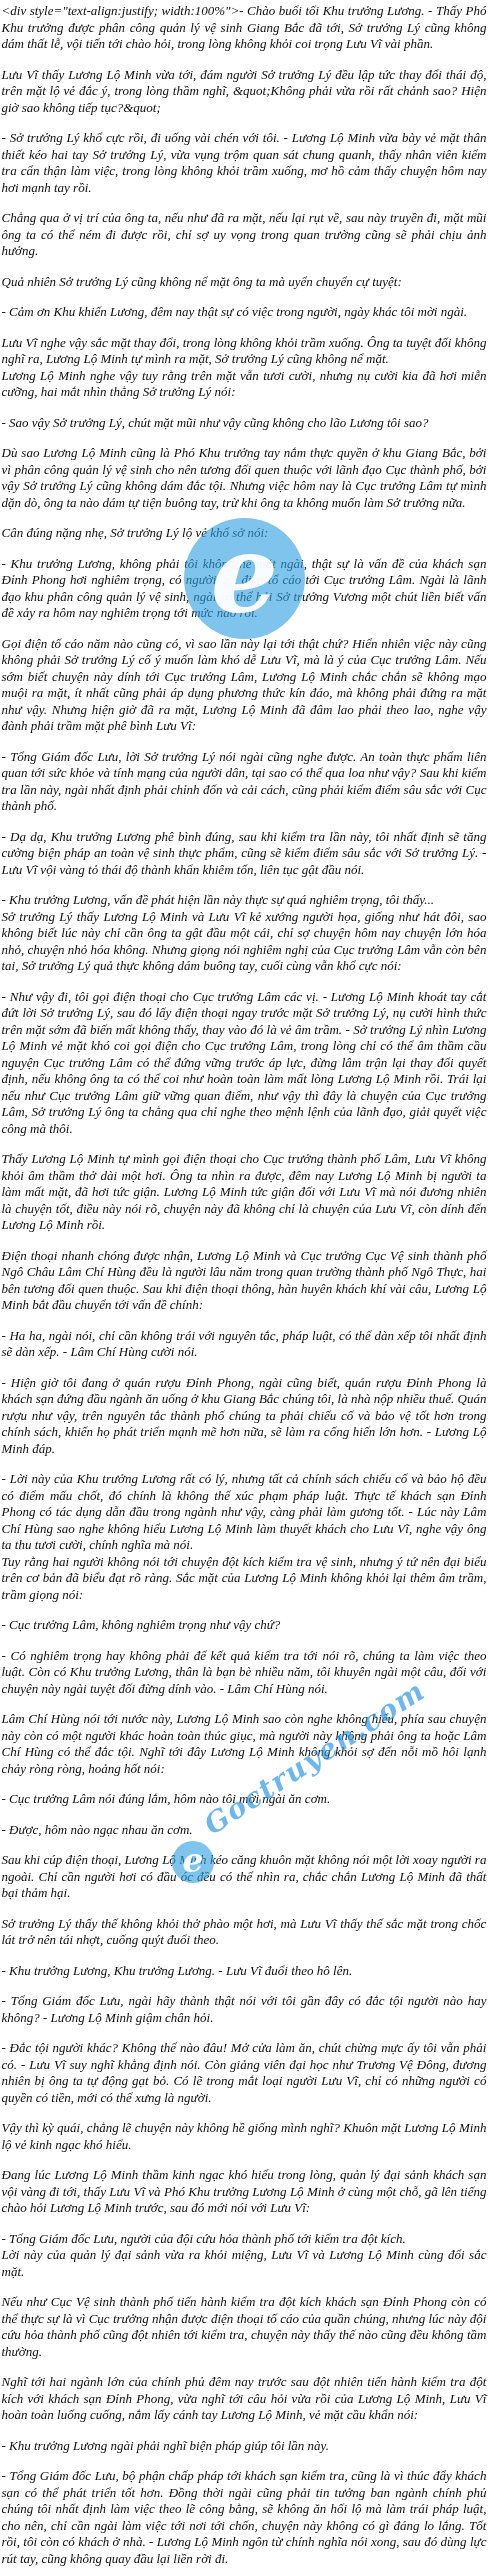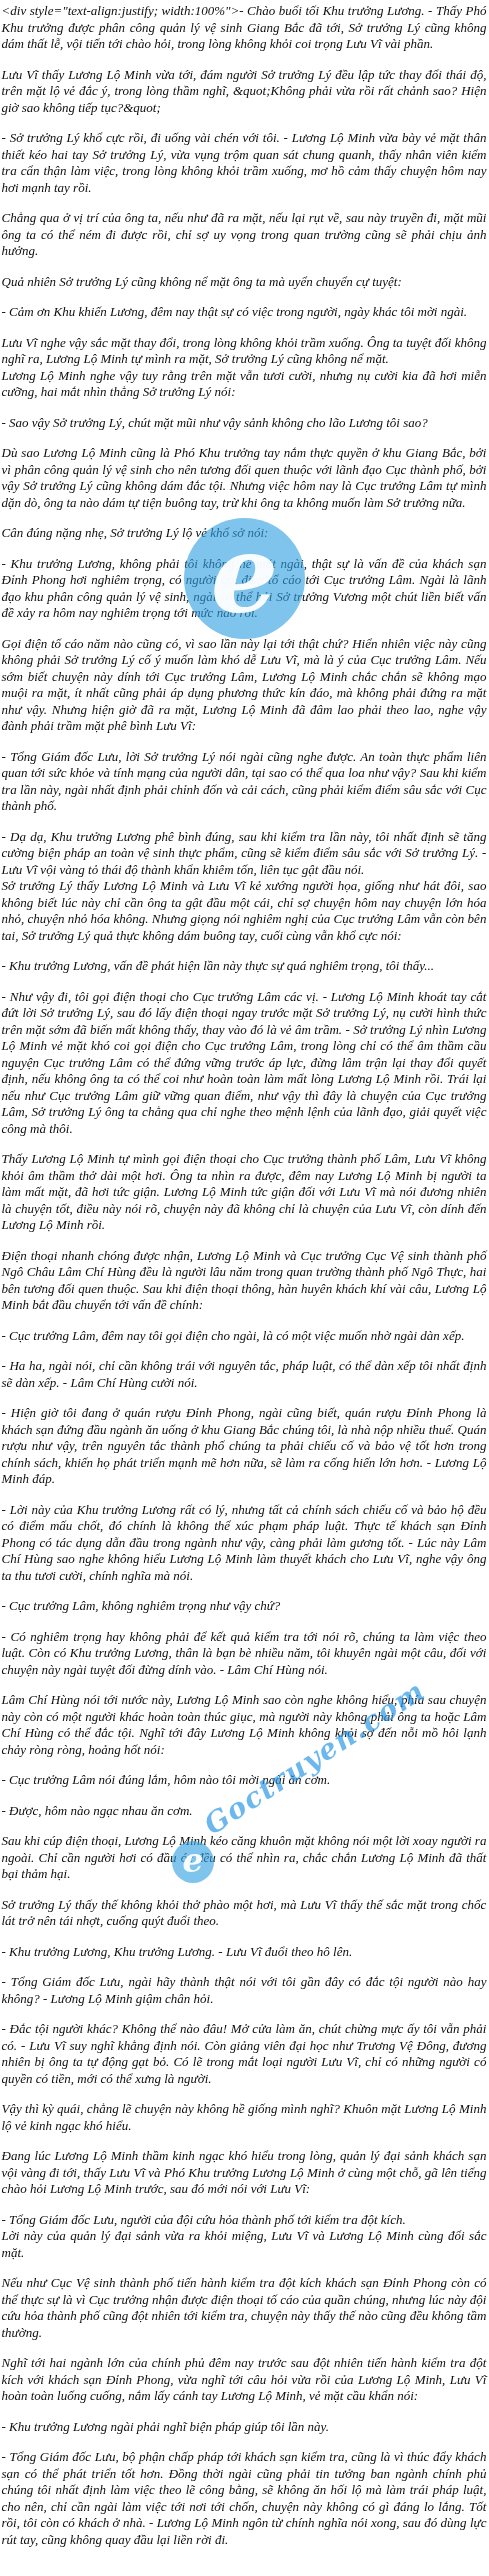--- a/index.html
+++ b/index.html
@@ -59,36 +59,36 @@
 
 <div class="story">
     <p class="para first">&lt;div style="text-align:justify; width:100%"&gt;- Chào buổi tối Khu trưởng Lương. - Thấy Phó Khu trưởng được phân công quản lý vệ sinh Giang Bắc đã tới, Sở trưởng Lý cũng không dám thất lễ, vội tiến tới chào hỏi, trong lòng không khỏi coi trọng Lưu Vĩ vài phần.</p>
     <p class="para">Lưu Vĩ thấy Lương Lộ Minh vừa tới, đám người Sở trưởng Lý đều lập tức thay đổi thái độ, trên mặt lộ vẻ đắc ý, trong lòng thầm nghĩ, &amp;quot;Không phải vừa rồi rất chảnh sao? Hiện giờ sao không tiếp tục?&amp;quot;</p>
     <p class="para">- Sở trưởng Lý khổ cực rồi, đi uống vài chén với tôi. - Lương Lộ Minh vừa bày vẻ mặt thân thiết kéo hai tay Sở trưởng Lý, vừa vụng trộm quan sát chung quanh, thấy nhân viên kiểm tra cẩn thận làm việc, trong lòng không khỏi trầm xuống, mơ hồ cảm thấy chuyện hôm nay hơi mạnh tay rồi.</p>
     <p class="para">Chẳng qua ở vị trí của ông ta, nếu như đã ra mặt, nếu lại rụt về, sau này truyền đi, mặt mũi ông ta có thể ném đi được rồi, chỉ sợ uy vọng trong quan trường cũng sẽ phải chịu ảnh hưởng.</p>
     <p class="para">Quả nhiên Sở trưởng Lý cũng không nể mặt ông ta mà uyển chuyển cự tuyệt:</p>
     <p class="para">- Cảm ơn Khu khiến Lương, đêm nay thật sự có việc trong người, ngày khác tôi mời ngài.</p>
     <p class="para">Lưu Vĩ nghe vậy sắc mặt thay đổi, trong lòng không khỏi trầm xuống. Ông ta tuyệt đối không nghĩ ra, Lương Lộ Minh tự mình ra mặt, Sở trưởng Lý cũng không nể mặt.</p>
     <p class="para tight">Lương Lộ Minh nghe vậy tuy rằng trên mặt vẫn tươi cười, nhưng nụ cười kia đã hơi miễn cưỡng, hai mắt nhìn thẳng Sở trưởng Lý nói:</p>
-    <p class="para">- Sao vậy Sở trưởng Lý, chút mặt mũi như vậy sảnh không cho lão Lương tôi sao?</p>
+    <p class="para">- Sao vậy Sở trưởng Lý, chút mặt mũi như vậy cũng không cho lão Lương tôi sao?</p>
     <p class="para">Dù sao Lương Lộ Minh cũng là Phó Khu trưởng tay nắm thực quyền ở khu Giang Bắc, bởi vì phân công quản lý vệ sinh cho nên tương đối quen thuộc với lãnh đạo Cục thành phố, bởi vậy Sở trưởng Lý cũng không dám đắc tội. Nhưng việc hôm nay là Cục trưởng Lâm tự mình dặn dò, ông ta nào dám tự tiện buông tay, trừ khi ông ta không muốn làm Sở trưởng nữa.</p>
     <p class="para">Cân đúng nặng nhẹ, Sở trưởng Lý lộ vẻ khổ sở nói:</p>
     <p class="para">- Khu trưởng Lương, không phải tôi không nể mặt ngài, thật sự là vấn đề của khách sạn Đỉnh Phong hơi nghiêm trọng, có người gọi điện tố cáo tới Cục trưởng Lâm. Ngài là lãnh đạo khu phân công quản lý vệ sinh, ngài có thể hỏi Sở trưởng Vương một chút liền biết vấn đề xảy ra hôm nay nghiêm trọng tới mức nào rồi.</p>
     <p class="para">Gọi điện tố cáo năm nào cũng có, vì sao lần này lại tới thật chứ? Hiển nhiên việc này cũng không phải Sở trưởng Lý cố ý muốn làm khó dễ Lưu Vĩ, mà là ý của Cục trưởng Lâm. Nếu sớm biết chuyện này dính tới Cục trưởng Lâm, Lương Lộ Minh chắc chắn sẽ không mạo muội ra mặt, ít nhất cũng phải áp dụng phương thức kín đáo, mà không phải đứng ra mặt như vậy. Nhưng hiện giờ đã ra mặt, Lương Lộ Minh đã đâm lao phải theo lao, nghe vậy đành phải trầm mặt phê bình Lưu Vĩ:</p>
     <p class="para">- Tổng Giám đốc Lưu, lời Sở trưởng Lý nói ngài cũng nghe được. An toàn thực phẩm liên quan tới sức khỏe và tính mạng của người dân, tại sao có thể qua loa như vậy? Sau khi kiểm tra lần này, ngài nhất định phải chỉnh đốn và cải cách, cũng phải kiểm điểm sâu sắc với Cục thành phố.</p>
     <p class="para">- Dạ dạ, Khu trưởng Lương phê bình đúng, sau khi kiểm tra lần này, tôi nhất định sẽ tăng cường biện pháp an toàn vệ sinh thực phẩm, cũng sẽ kiểm điểm sâu sắc với Sở trưởng Lý. - Lưu Vĩ vội vàng tỏ thái độ thành khẩn khiêm tốn, liên tục gật đầu nói.</p>
+    <p class="para">- Khu trưởng Lương, vấn đề phát hiện lần này thực sự quá nghiêm trọng, tôi thấy...</p>
     <p class="para tight">Sở trưởng Lý thấy Lương Lộ Minh và Lưu Vĩ kẻ xướng người họa, giống như hát đôi, sao không biết lúc này chỉ cần ông ta gật đầu một cái, chỉ sợ chuyện hôm nay chuyện lớn hóa nhỏ, chuyện nhỏ hóa không. Nhưng giọng nói nghiêm nghị của Cục trưởng Lâm vẫn còn bên tai, Sở trưởng Lý quả thực không dám buông tay, cuối cùng vẫn khổ cực nói:</p>
-    <p class="para">- Khu trưởng Lương, vấn đề phát hiện lần này thực sự quá nghiêm trọng, tôi thấy...</p>
     <p class="para">- Như vậy đi, tôi gọi điện thoại cho Cục trưởng Lâm các vị. - Lương Lộ Minh khoát tay cắt đứt lời Sở trưởng Lý, sau đó lấy điện thoại ngay trước mặt Sở trưởng Lý, nụ cười hình thức trên mặt sớm đã biến mất không thấy, thay vào đó là vẻ âm trầm. - Sở trưởng Lý nhìn Lương Lộ Minh vẻ mặt khó coi gọi điện cho Cục trưởng Lâm, trong lòng chỉ có thể âm thầm cầu nguyện Cục trưởng Lâm có thể đứng vững trước áp lực, đừng lâm trận lại thay đổi quyết định, nếu không ông ta có thể coi như hoàn toàn làm mất lòng Lương Lộ Minh rồi. Trái lại nếu như Cục trưởng Lâm giữ vững quan điểm, như vậy thì đây là chuyện của Cục trưởng Lâm, Sở trưởng Lý ông ta chẳng qua chỉ nghe theo mệnh lệnh của lãnh đạo, giải quyết việc công mà thôi.</p>
     <p class="para">Thấy Lương Lộ Minh tự mình gọi điện thoại cho Cục trưởng thành phố Lâm, Lưu Vĩ không khỏi âm thầm thở dài một hơi. Ông ta nhìn ra được, đêm nay Lương Lộ Minh bị người ta làm mất mặt, đã hơi tức giận. Lương Lộ Minh tức giận đối với Lưu Vĩ mà nói đương nhiên là chuyện tốt, điều này nói rõ, chuyện này đã không chỉ là chuyện của Lưu Vĩ, còn dính đến Lương Lộ Minh rồi.</p>
     <p class="para">Điện thoại nhanh chóng được nhận, Lương Lộ Minh và Cục trưởng Cục Vệ sinh thành phố Ngô Châu Lâm Chí Hùng đều là người lâu năm trong quan trường thành phố Ngô Thực, hai bên tương đối quen thuộc. Sau khi điện thoại thông, hàn huyên khách khí vài câu, Lương Lộ Minh bắt đầu chuyển tới vấn đề chính:</p>
-    <p class="para">- Cục trưởng Lâm, đêm nay tôi gọi điện cho ngài, là có một việc muốn nhờ ngài dàn xếp.</p>
     <p class="para">- Ha ha, ngài nói, chỉ cần không trái với nguyên tắc, pháp luật, có thể dàn xếp tôi nhất định sẽ dàn xếp. - Lâm Chí Hùng cười nói.</p>
     <p class="para">- Hiện giờ tôi đang ở quán rượu Đỉnh Phong, ngài cũng biết, quán rượu Đỉnh Phong là khách sạn đứng đầu ngành ăn uống ở khu Giang Bắc chúng tôi, là nhà nộp nhiều thuế. Quán rượu như vậy, trên nguyên tắc thành phố chúng ta phải chiếu cố và bảo vệ tốt hơn trong chính sách, khiến họ phát triển mạnh mẽ hơn nữa, sẽ làm ra cống hiến lớn hơn. - Lương Lộ Minh đáp.</p>
     <p class="para">- Lời này của Khu trưởng Lương rất có lý, nhưng tất cả chính sách chiếu cố và bảo hộ đều có điểm mấu chốt, đó chính là không thể xúc phạm pháp luật. Thực tế khách sạn Đỉnh Phong có tác dụng dẫn đầu trong ngành như vậy, càng phải làm gương tốt. - Lúc này Lâm Chí Hùng sao nghe không hiểu Lương Lộ Minh làm thuyết khách cho Lưu Vĩ, nghe vậy ông ta thu tươi cười, chính nghĩa mà nói.</p>
+    <p class="para tight">Tuy rằng hai người không nói tới chuyện đột kích kiểm tra vệ sinh, nhưng ý tứ nên đại biểu trên cơ bản đã biểu đạt rõ ràng. Sắc mặt của Lương Lộ Minh không khỏi lại thêm âm trầm, trầm giọng nói:</p>
     <p class="para">- Cục trưởng Lâm, không nghiêm trọng như vậy chứ?</p>
     <p class="para">- Có nghiêm trọng hay không phải để kết quả kiểm tra tới nói rõ, chúng ta làm việc theo luật. Còn có Khu trưởng Lương, thân là bạn bè nhiều năm, tôi khuyên ngài một câu, đối với chuyện này ngài tuyệt đối đừng dính vào. - Lâm Chí Hùng nói.</p>
     <p class="para">Lâm Chí Hùng nói tới nước này, Lương Lộ Minh sao còn nghe không hiểu, phía sau chuyện này còn có một người khác hoàn toàn thúc giục, mà người này không phải ông ta hoặc Lâm Chí Hùng có thể đắc tội. Nghĩ tới đây Lương Lộ Minh không khỏi sợ đến nỗi mồ hôi lạnh chảy ròng ròng, hoảng hốt nói:</p>
     <p class="para">- Cục trưởng Lâm nói đúng lắm, hôm nào tôi mời ngài ăn cơm.</p>
     <p class="para">- Được, hôm nào ngạc nhau ăn cơm.</p>
     <p class="para">Sau khi cúp điện thoại, Lương Lộ Minh kéo căng khuôn mặt không nói một lời xoay người ra ngoài. Chỉ cần người hơi có đầu óc đều có thể nhìn ra, chắc chắn Lương Lộ Minh đã thất bại thảm hại.</p>
     <p class="para">Sở trưởng Lý thấy thế không khỏi thở phào một hơi, mà Lưu Vĩ thấy thế sắc mặt trong chốc lát trở nên tái nhợt, cuống quýt đuổi theo.</p>
     <p class="para">- Khu trưởng Lương, Khu trưởng Lương. - Lưu Vĩ đuổi theo hô lên.</p>
     <p class="para">- Tổng Giám đốc Lưu, ngài hãy thành thật nói với tôi gần đây có đắc tội người nào hay không? - Lương Lộ Minh giậm chân hỏi.</p>
     <p class="para">- Đắc tội người khác? Không thể nào đâu! Mở cửa làm ăn, chút chừng mực ấy tôi vẫn phải có. - Lưu Vĩ suy nghĩ khẳng định nói. Còn giảng viên đại học như Trương Vệ Đông, đương nhiên bị ông ta tự động gạt bỏ. Có lẽ trong mắt loại người Lưu Vĩ, chỉ có những người có quyền có tiền, mới có thể xưng là người.</p>

